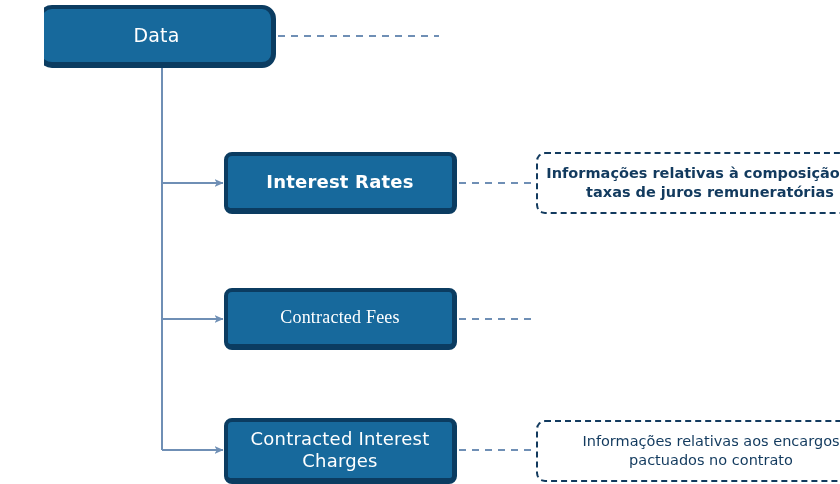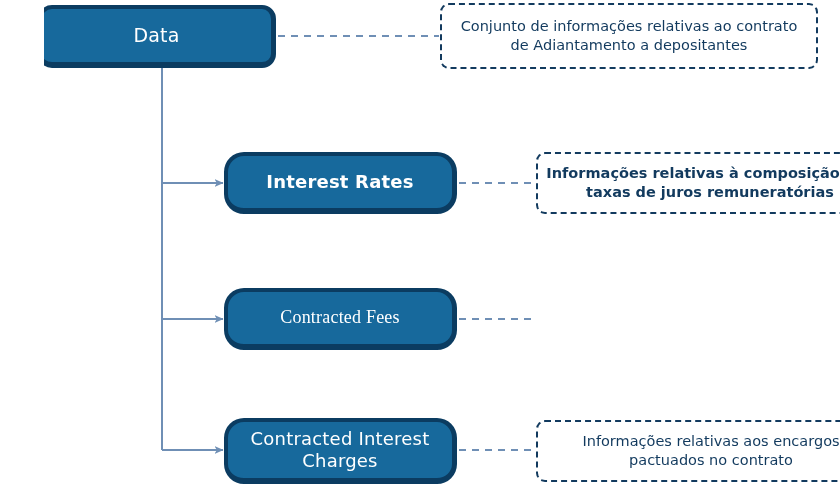--- a/index.html
+++ b/index.html
@@ -31,21 +31,21 @@
   }
 
   
   .node {
     position: absolute;
     box-sizing: border-box;
     background: #17699c;
     border: 4px solid #0b3c61;
     border-right-width: 5px;
     border-bottom-width: 6px;
-    border-radius: 20px;
+    border-radius: 8px;
     color: #ffffff;
     display: flex;
     align-items: center;
     justify-content: center;
     text-align: center;
     line-height: 1.2;
     letter-spacing: 0.2px;
   }
   .node-label {
     display: block;
@@ -130,23 +130,20 @@
   </div>
 
   <div class="node node-child node-fees">
     <span class="node-label">Contracted Fees</span>
   </div>
 
   <div class="node node-child node-charges">
     <span class="node-label">Contracted Interest Charges</span>
   </div>
 
-  <div class="note note-root">
-    <span class="note-text">Conjunto de informações relativas ao contrato de Adiantamento a depositantes</span>
-  </div>
 
   <div class="note note-rates">
     <span class="note-text">Informações relativas à composição das taxas de juros remuneratórias</span>
   </div>
 
 
   <div class="note note-charges">
     <span class="note-text">Informações relativas aos encargos pactuados no contrato</span>
   </div>
 

